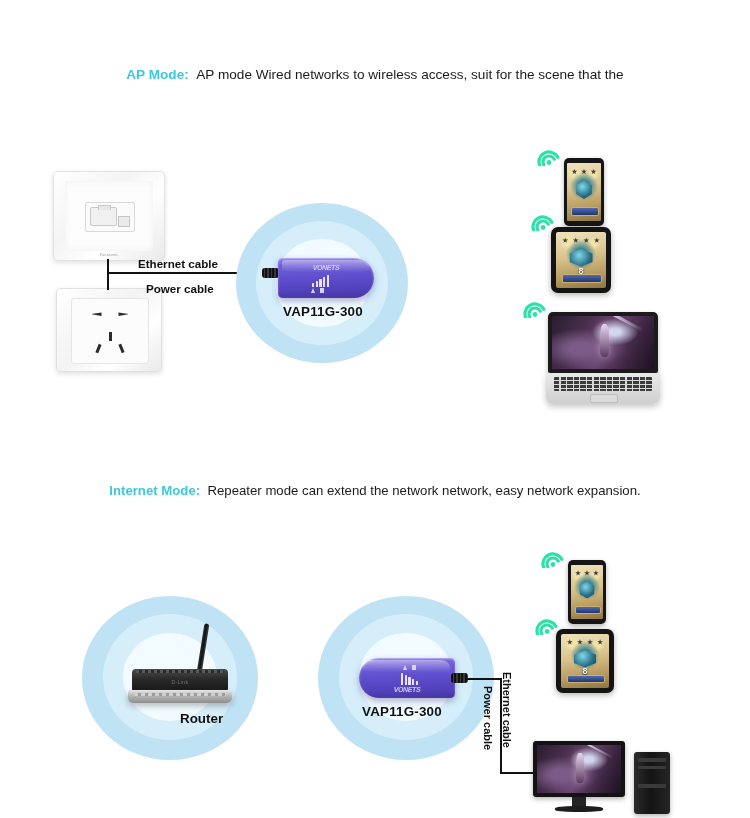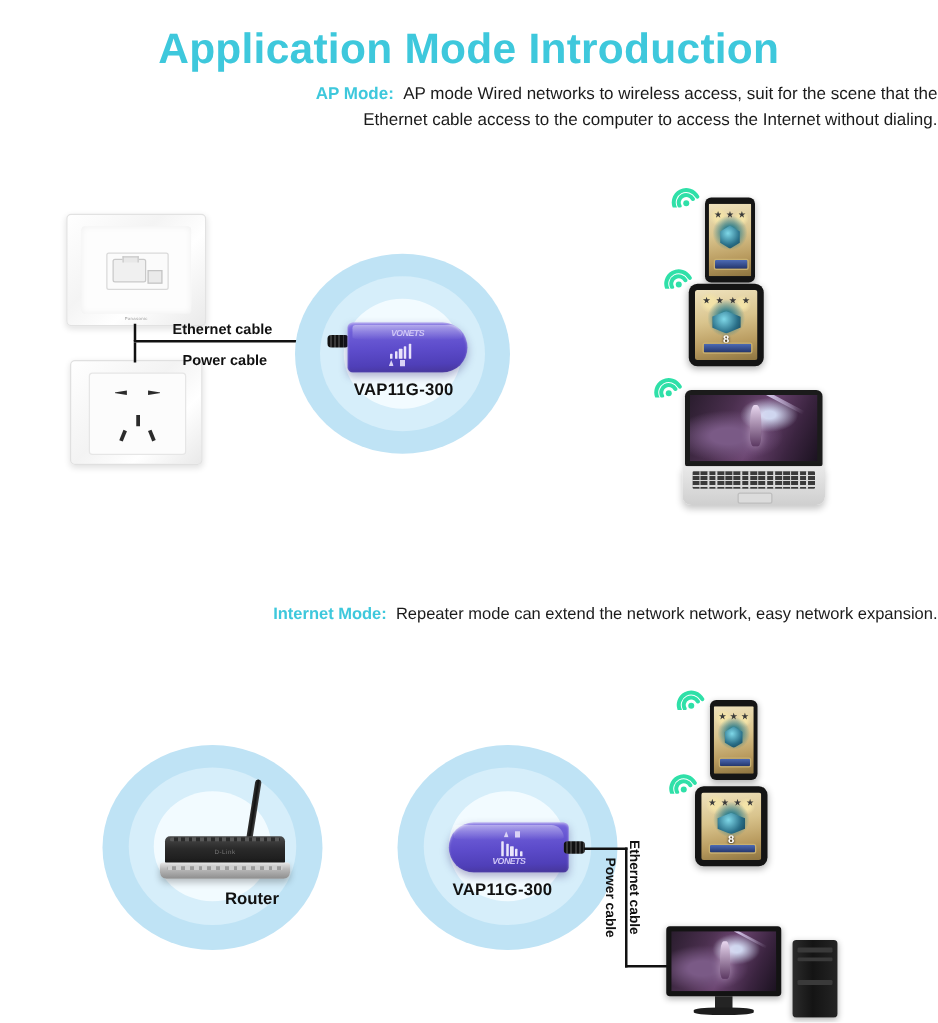--- a/index.html
+++ b/index.html
@@ -11,21 +11,21 @@
   }
   .page{position:relative;width:750px;height:818px;}
 
   
   .title{
     position:absolute;left:0;top:20px;width:750px;text-align:center;
     font-size:34px;font-weight:bold;letter-spacing:.2px;
     color:#3ec8dc;
   }
   .modeblock{position:absolute;left:0;width:750px;text-align:center;}
-  .modeblock .line{font-size:13.6px;line-height:21px;color:#1b1b1b;text-align:right;}
+  .modeblock .line{font-size:13.6px;line-height:21px;color:#1b1b1b;}
   .modelabel{color:#3ec8dc;font-weight:bold;}
   #ap-block{top:64px;}
   #rp-block{top:480px;}
   #rp-block .line{font-size:13.2px;}
 
   
   .halo{position:absolute;border-radius:50%;}
   .ring-out{background:#bfe3f5;}
   .ring-mid{background:#d6eefa;}
   .ring-in{background:#f2fbff;}
@@ -273,28 +273,26 @@
     background:#3a3a3a;border-radius:1px;}
 
   
   .wifi{position:absolute;}
 </style>
 </head>
 <body>
 
 <div class="page">
 
-  <div class="title">Application Mode Introduction</div>
 
   <div class="modeblock" id="ap-block">
     <div class="line">
       <span class="modelabel">AP Mode:</span>
       &nbsp;<span>AP mode Wired networks to wireless access, suit for the scene that the</span>
     </div>
-    <div class="line">Ethernet cable access to the computer to access the Internet without dialing.</div>
   </div>
 
   <div class="wallplate" style="left:53px;top:171px;width:110px;height:88px;">
     <div class="bevel"></div>
     <div class="rj45">
       <div class="port"></div>
       <div class="minibox"></div>
     </div>
     <div class="brandtag">Panasonic</div>
   </div>

